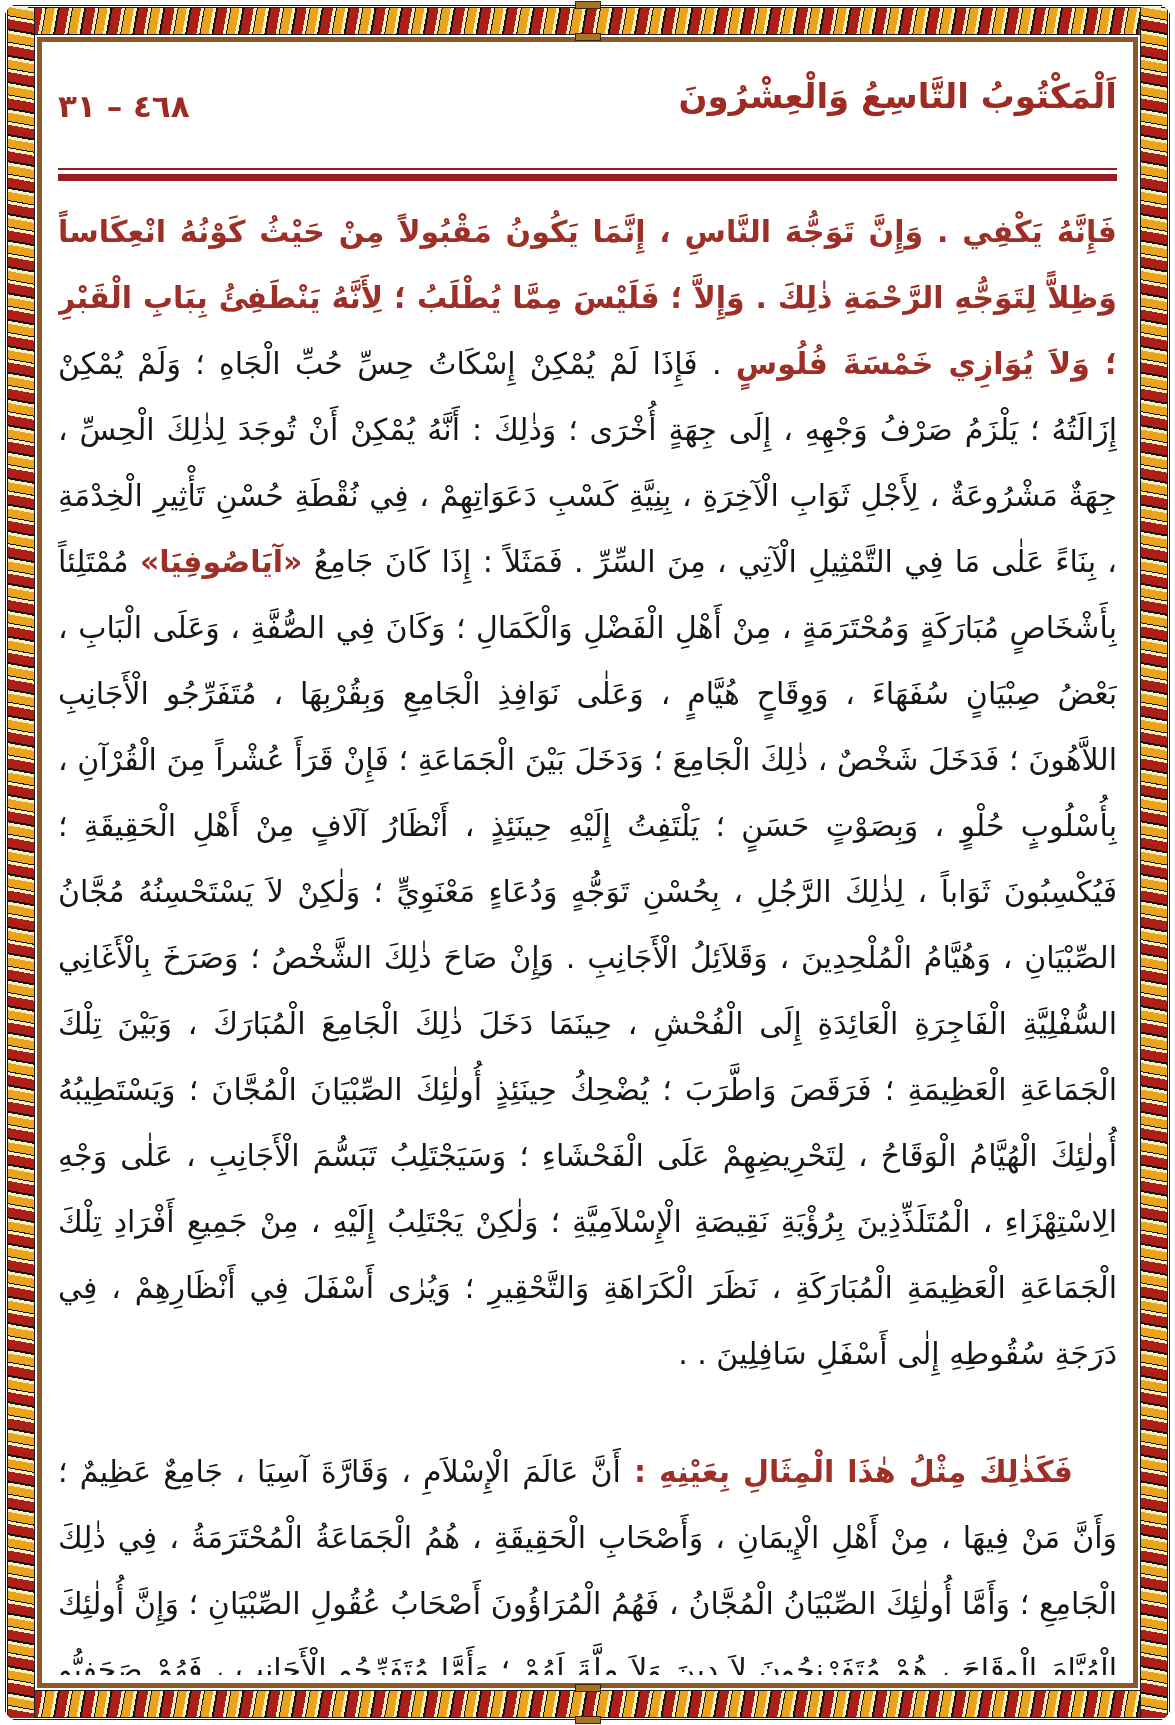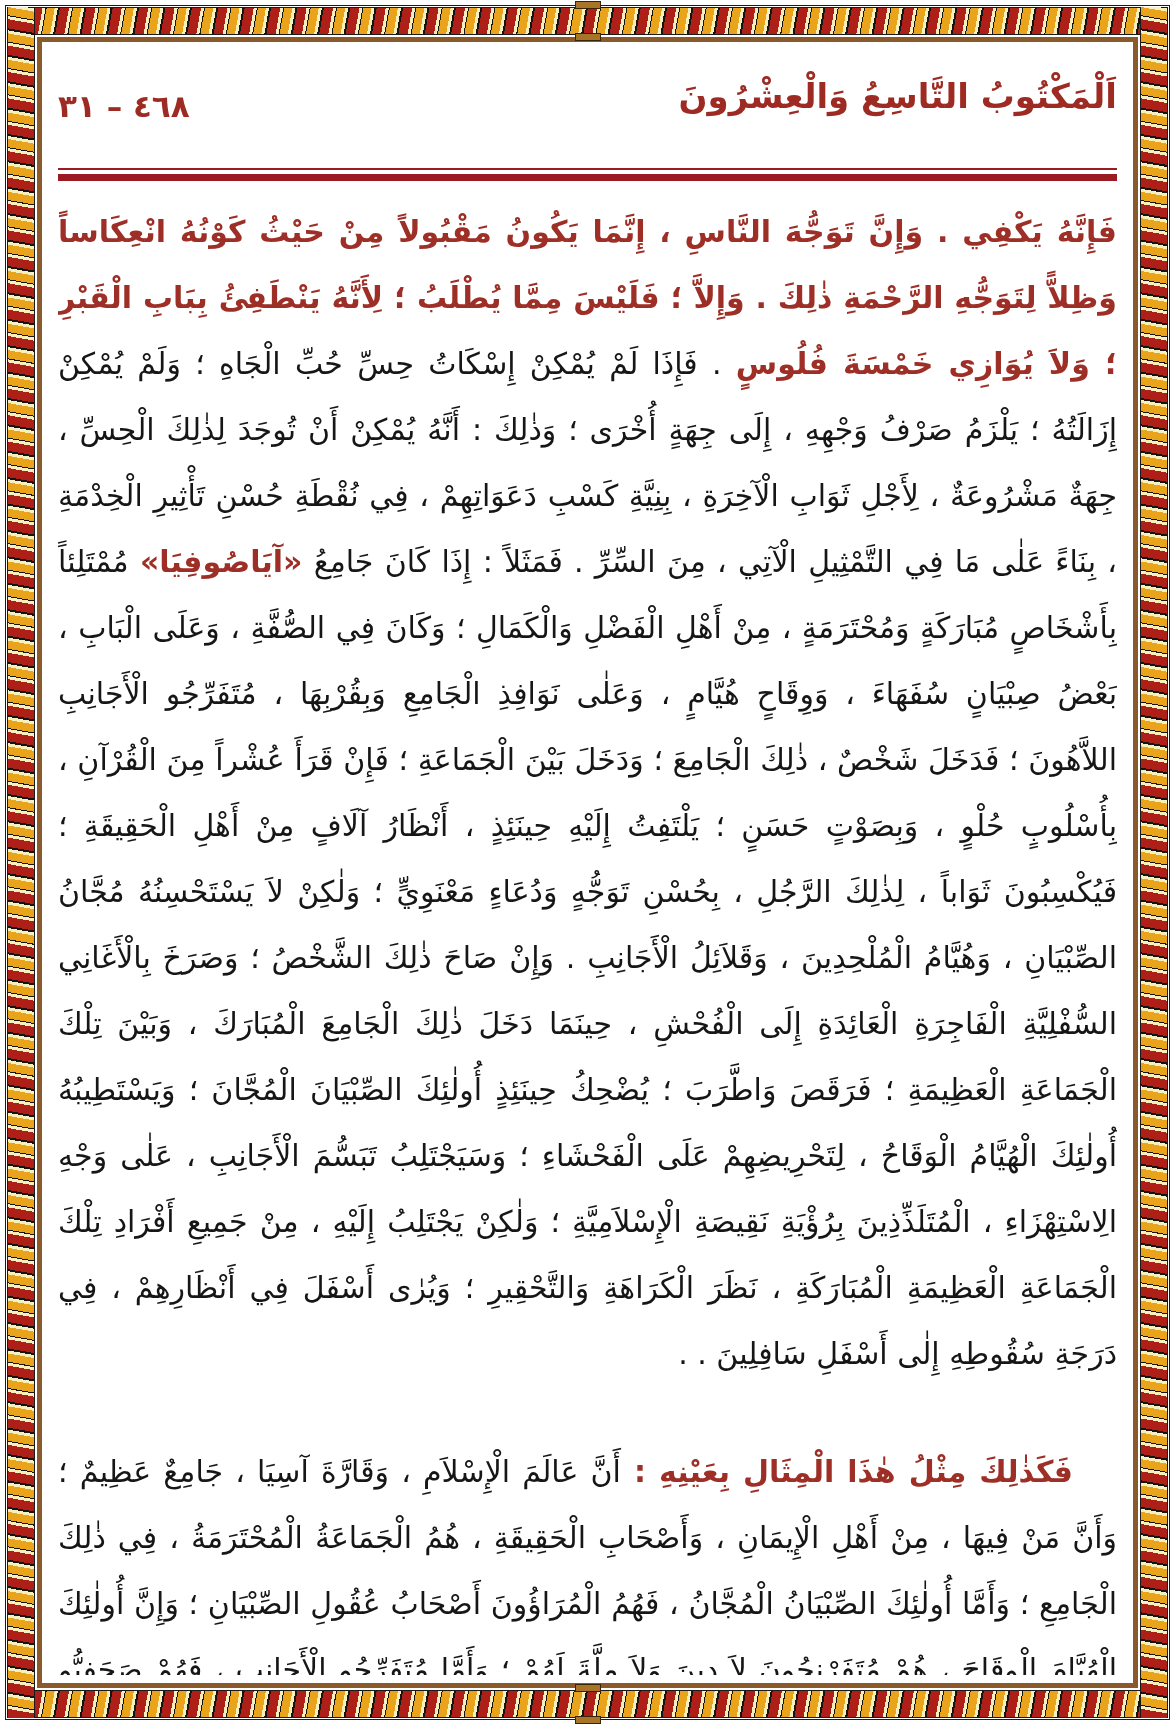--- a/index.html
+++ b/index.html
@@ -14,20 +14,21 @@
     --border-brown:#8b5a2b;
     --tab-brown:#a87428;
   }
   html,body{margin:0;padding:0;background:#ffffff;}
   .page{
     position:relative;
     width:1175px;height:1725px;
     background:#ffffff;
     overflow:hidden;
     font-family:"DejaVu Sans","Liberation Serif",serif;
+    border-radius:30px;
   }
   
   .outer-hairline{
     position:absolute;inset:5px;
     border:1px solid #1a1a1a;
     pointer-events:none;
   }
   .band{position:absolute;background-color:var(--border-black);}
   .band-h{
     left:7px;right:7px;height:26px;

